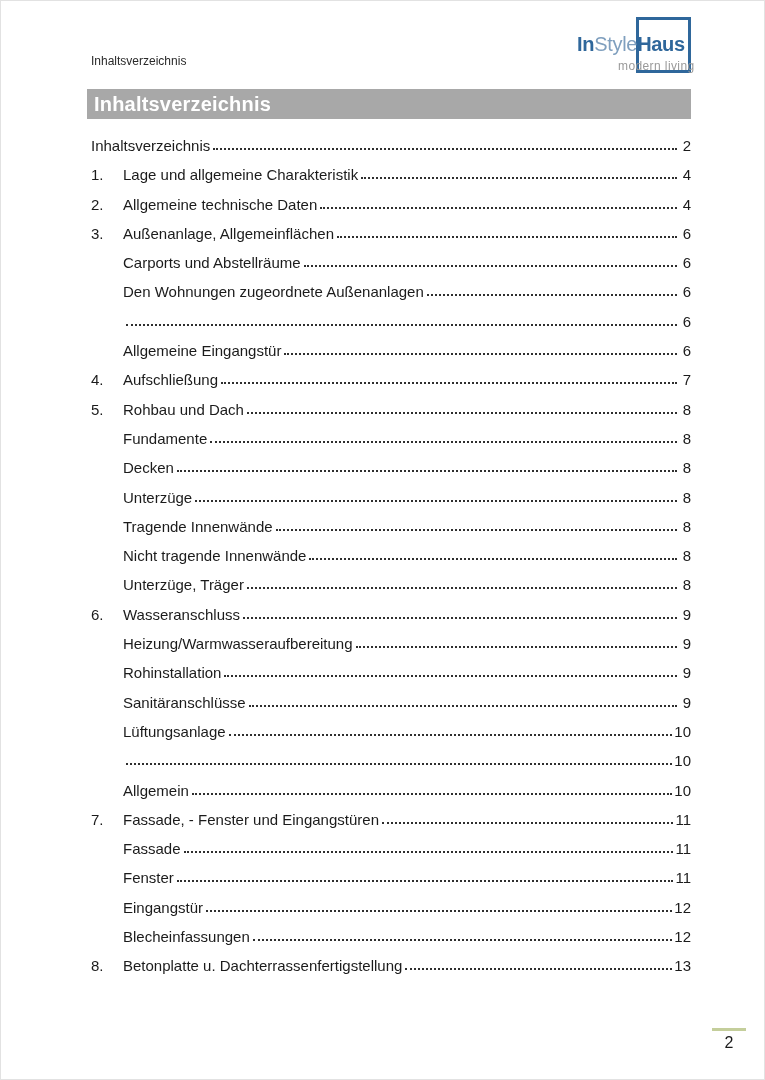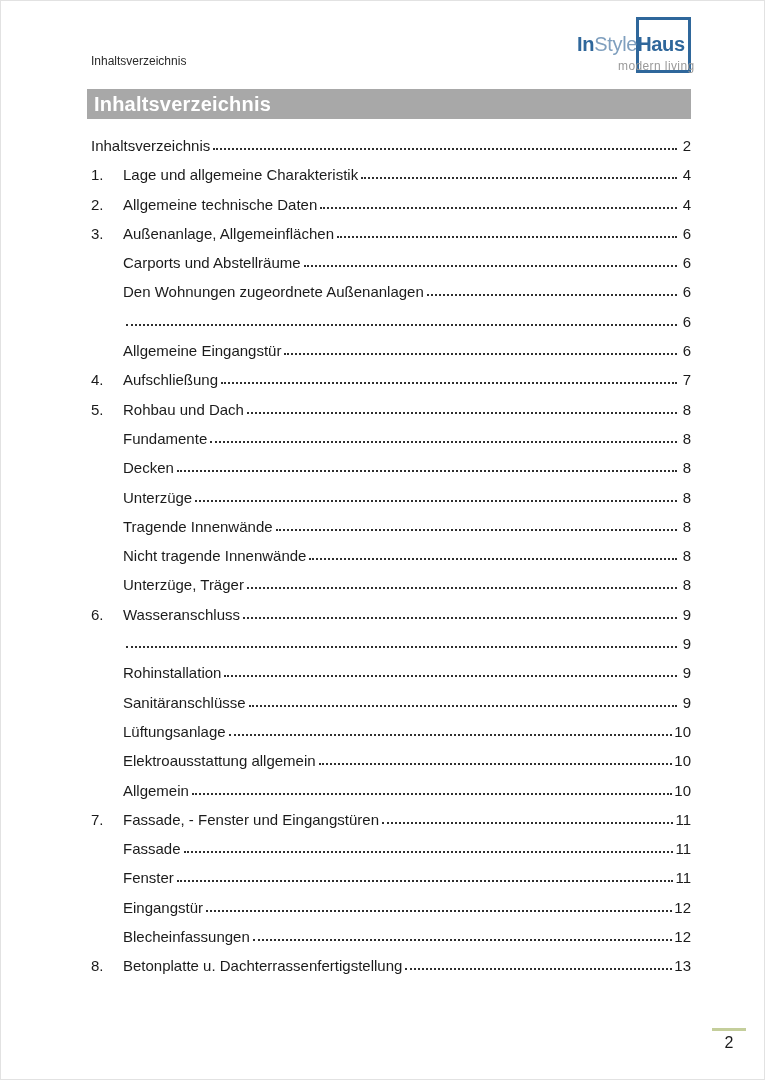--- a/index.html
+++ b/index.html
@@ -234,20 +234,21 @@
       <span class="toc-page">8</span>
     </div>
       <div class="toc-row" style="">
       <span class="toc-num" style="width: 32px;">6.</span>
       <span class="toc-title">Wasseranschluss</span>
       <span class="toc-dots"></span>
       <span class="toc-page">9</span>
     </div>
       <div class="toc-row" style="">
       <span class="toc-num" style="width: 32px;"></span>
+      <span class="toc-title">Heizung/Warmwasseraufbereitung</span>
       <span class="toc-dots"></span>
       <span class="toc-page">9</span>
     </div>
       <div class="toc-row" style="">
       <span class="toc-num" style="width: 32px;"></span>
       <span class="toc-title">Rohinstallation</span>
       <span class="toc-dots"></span>
       <span class="toc-page">9</span>
     </div>
       <div class="toc-row" style="">
@@ -257,21 +258,20 @@
       <span class="toc-page">9</span>
     </div>
       <div class="toc-row" style="">
       <span class="toc-num" style="width: 32px;"></span>
       <span class="toc-title">Lüftungsanlage</span>
       <span class="toc-dots"></span>
       <span class="toc-page">10</span>
     </div>
       <div class="toc-row" style="">
       <span class="toc-num" style="width: 32px;"></span>
-      <span class="toc-title">Elektroausstattung allgemein</span>
       <span class="toc-dots"></span>
       <span class="toc-page">10</span>
     </div>
       <div class="toc-row" style="">
       <span class="toc-num" style="width: 32px;"></span>
       <span class="toc-title">Allgemein</span>
       <span class="toc-dots"></span>
       <span class="toc-page">10</span>
     </div>
       <div class="toc-row" style="">

